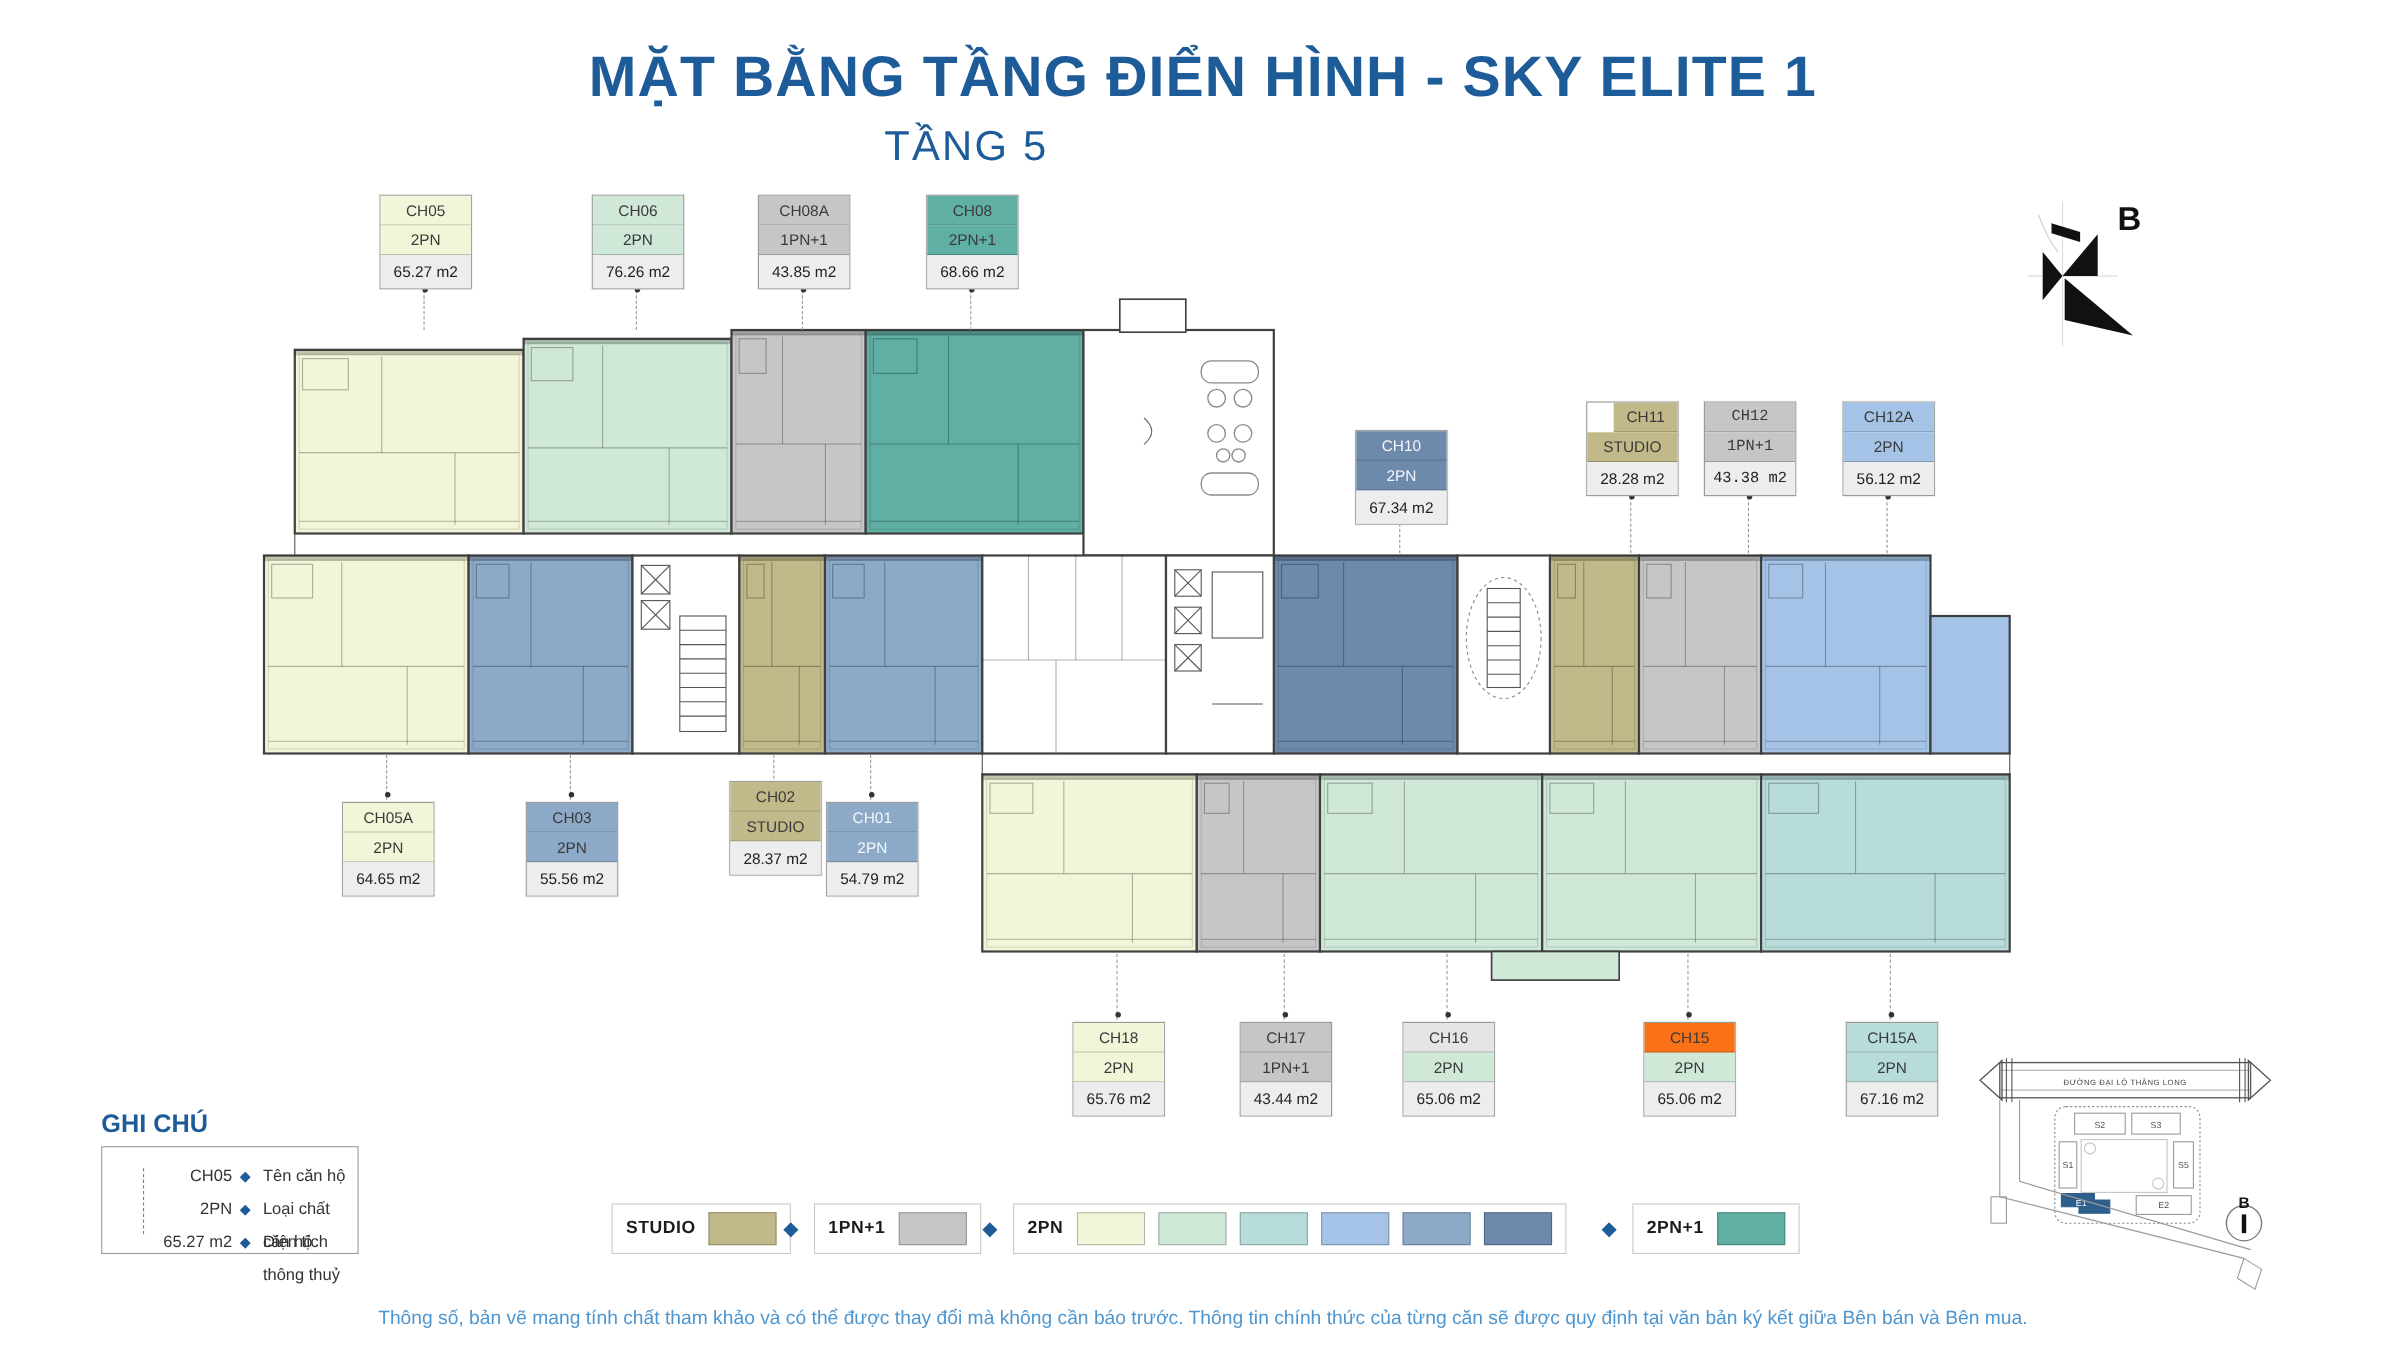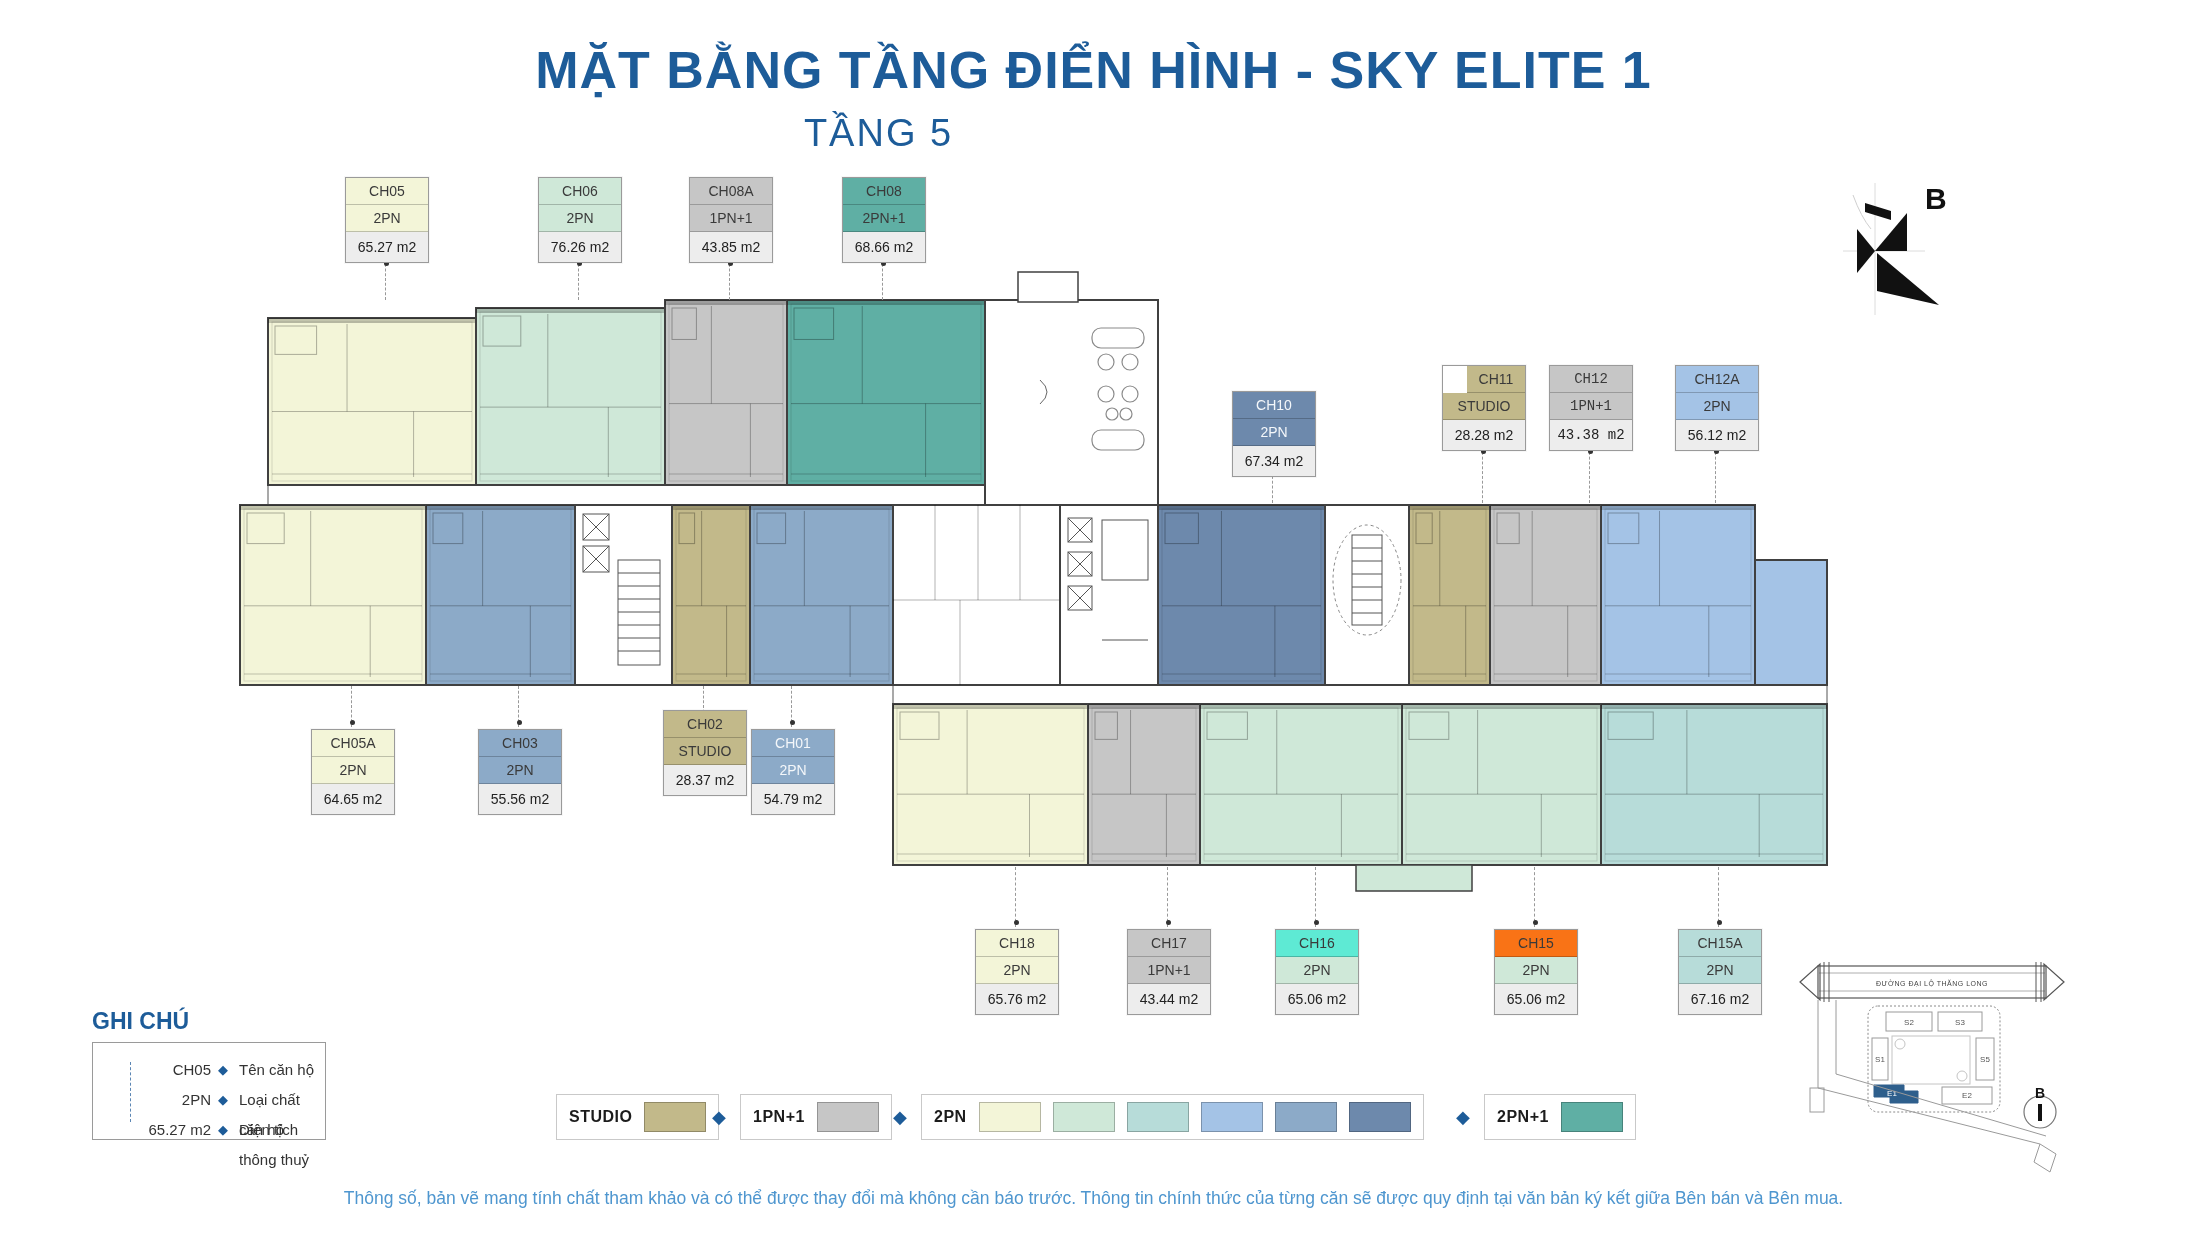--- a/index.html
+++ b/index.html
@@ -470,21 +470,21 @@
       <div class="connector" style="left: 1015px; top: 867px; height: 60px;"></div>
       <div class="dot" style="left: 1013.5px; top: 920px;"></div>
       <div class="callout" style="left: 1127px; top: 929px;">
         <div class="row" style="background: rgb(198, 198, 198);">CH17</div>
         <div class="row" style="background: rgb(198, 198, 198);">1PN+1</div>
         <div class="row area">43.44 m2</div>
       </div>
       <div class="connector" style="left: 1167px; top: 867px; height: 60px;"></div>
       <div class="dot" style="left: 1165.5px; top: 920px;"></div>
       <div class="callout" style="left: 1275px; top: 929px;">
-        <div class="row" style="background: #5eead4;">CH16</div>
+        <div class="row" style="background: #e5e5e5;">CH16</div>
         <div class="row" style="background: rgb(207, 232, 216);">2PN</div>
         <div class="row area">65.06 m2</div>
       </div>
       <div class="connector" style="left: 1315px; top: 867px; height: 60px;"></div>
       <div class="dot" style="left: 1313.5px; top: 920px;"></div>
       <div class="callout" style="left: 1494px; top: 929px;">
         <div class="row" style="background: #f97316;">CH15</div>
         <div class="row" style="background: rgb(207, 232, 216);">2PN</div>
         <div class="row area">65.06 m2</div>
       </div>

